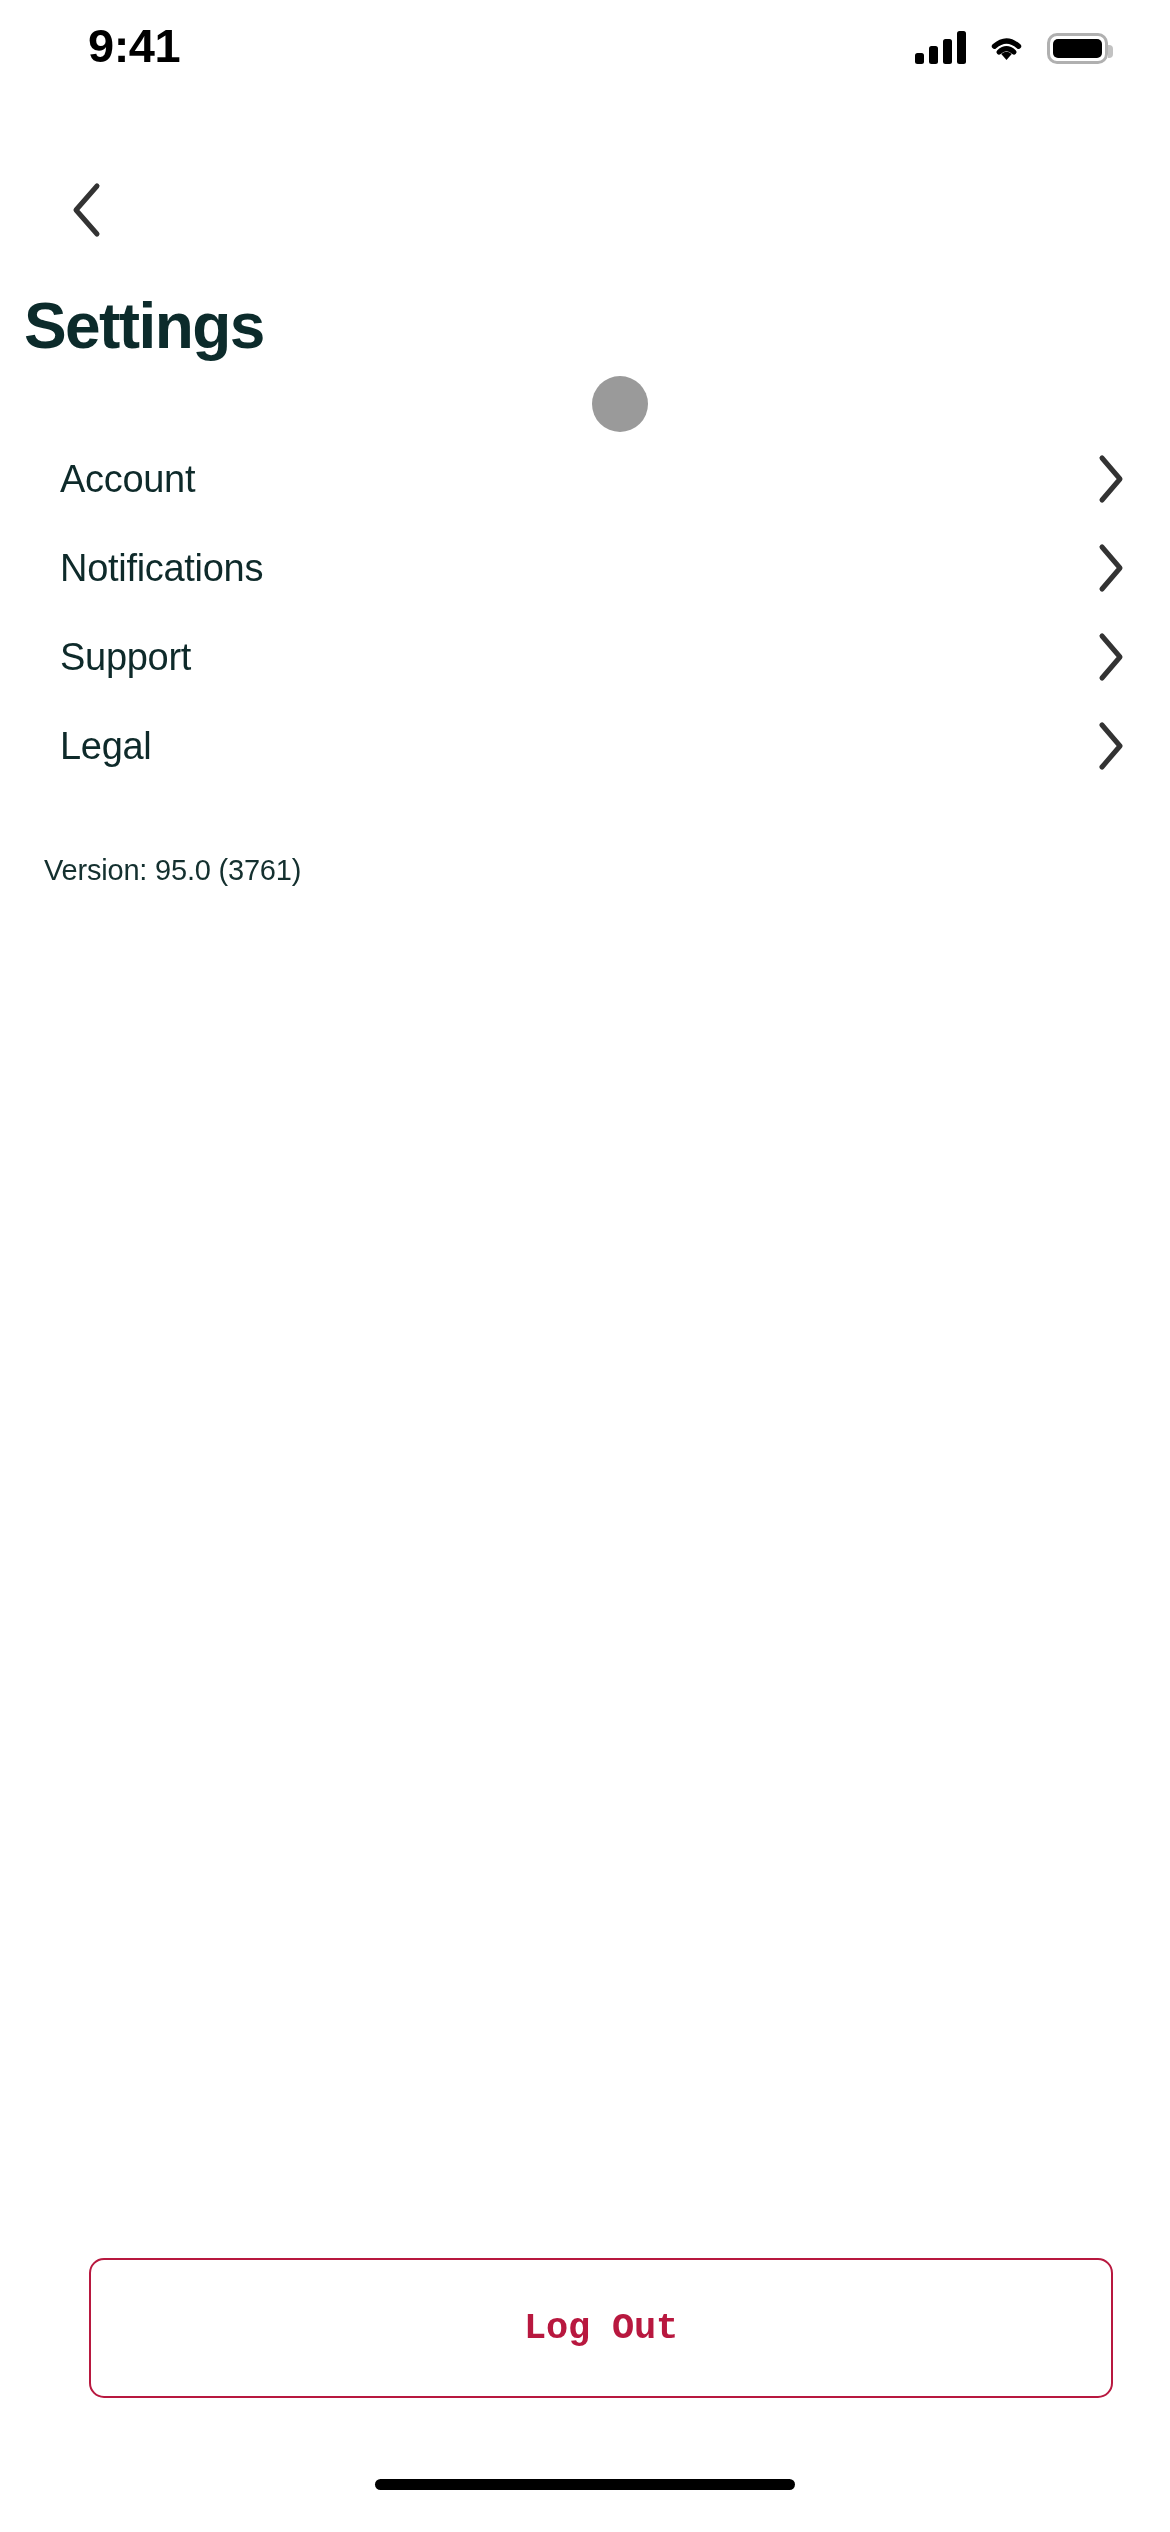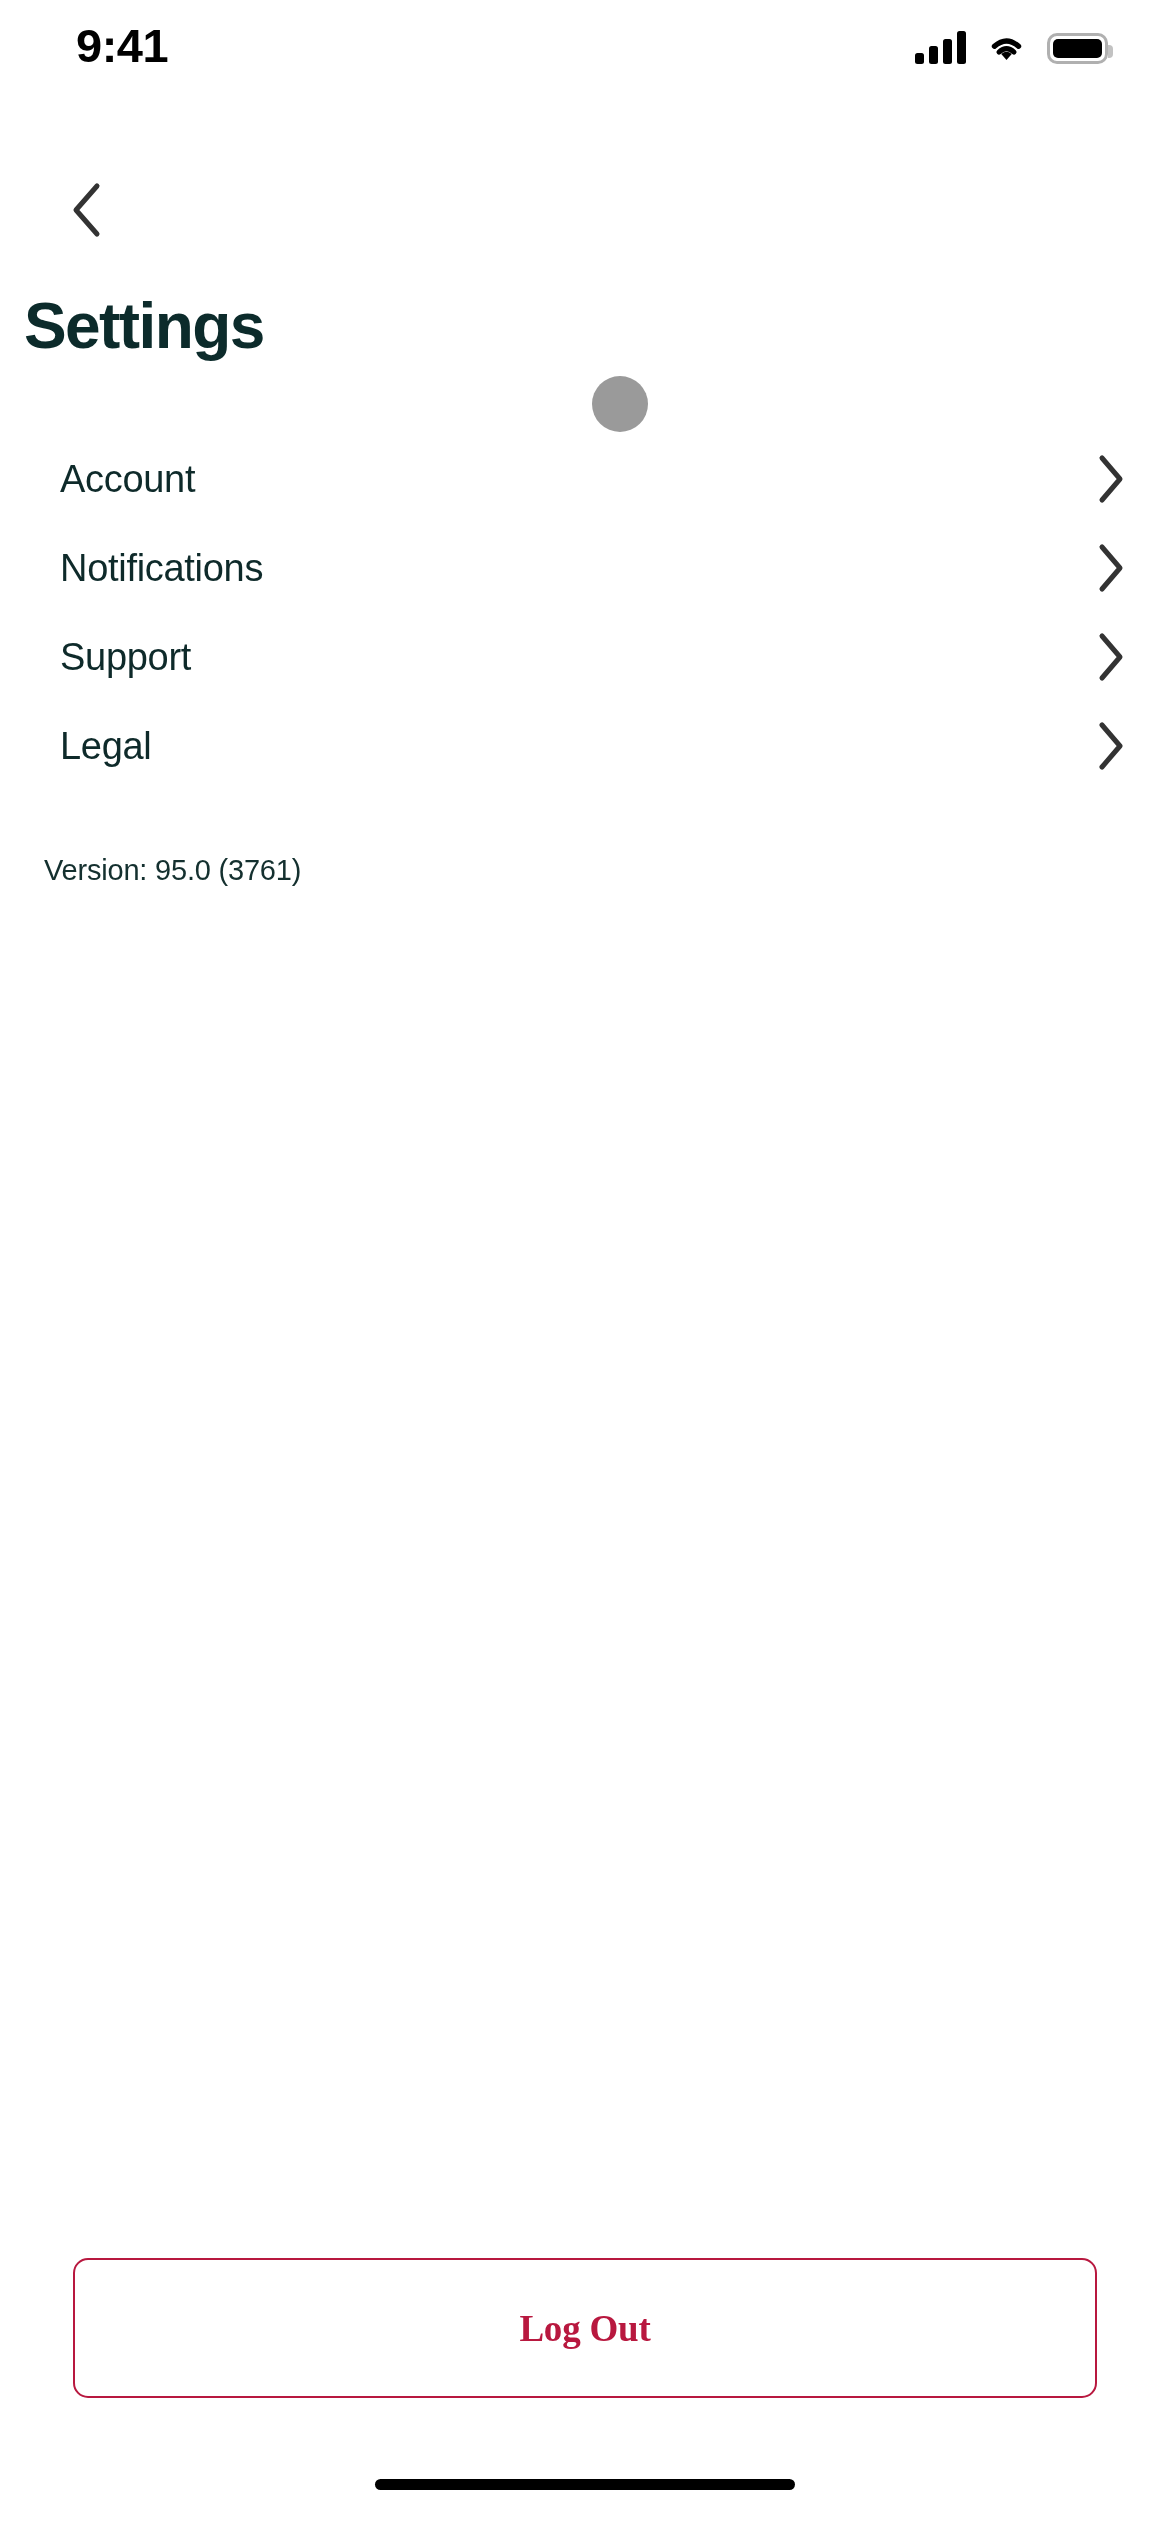--- a/index.html
+++ b/index.html
@@ -21,21 +21,21 @@
   .status-bar {
     position:relative;
     height:118px;
     flex:0 0 118px;
     display:flex; align-items:center;
     justify-content:space-between;
     padding:0 68px 0 0;
   }
   .status-time {
     position:absolute;
-    left:76px; top:22px;
+    left:88px; top:22px;
     font-size:47px;
     font-weight:700;
     letter-spacing:-0.5px;
     color:#000000;
     line-height:1;
   }
   .status-right {
     position:absolute;
     right:62px; top:30px;
     display:flex; align-items:flex-end; gap:19px;
@@ -147,26 +147,27 @@
     flex:0 0 auto;
     margin-bottom:62px;
   }
   .logout-button {
     width:100%;
     height:140px;
     background:#ffffff;
     border:2px solid #b8183f;
     border-radius:15px;
     display:flex; align-items:center; justify-content:center;
-    font-family:Liberation Serif, serif;
+    font-family:Liberation Mono, monospace;
     font-size:37px;
     font-weight:700;
     letter-spacing:-0.2px;
     color:#b8183f;
     cursor:pointer;
+    margin-left:16px;
   }
 
   .home-indicator-area {
     flex:0 0 72px;
     display:flex; align-items:flex-start; justify-content:center;
   }
   .home-indicator {
     margin-top:19px;
     width:420px; height:11px;
     background:#000000;

